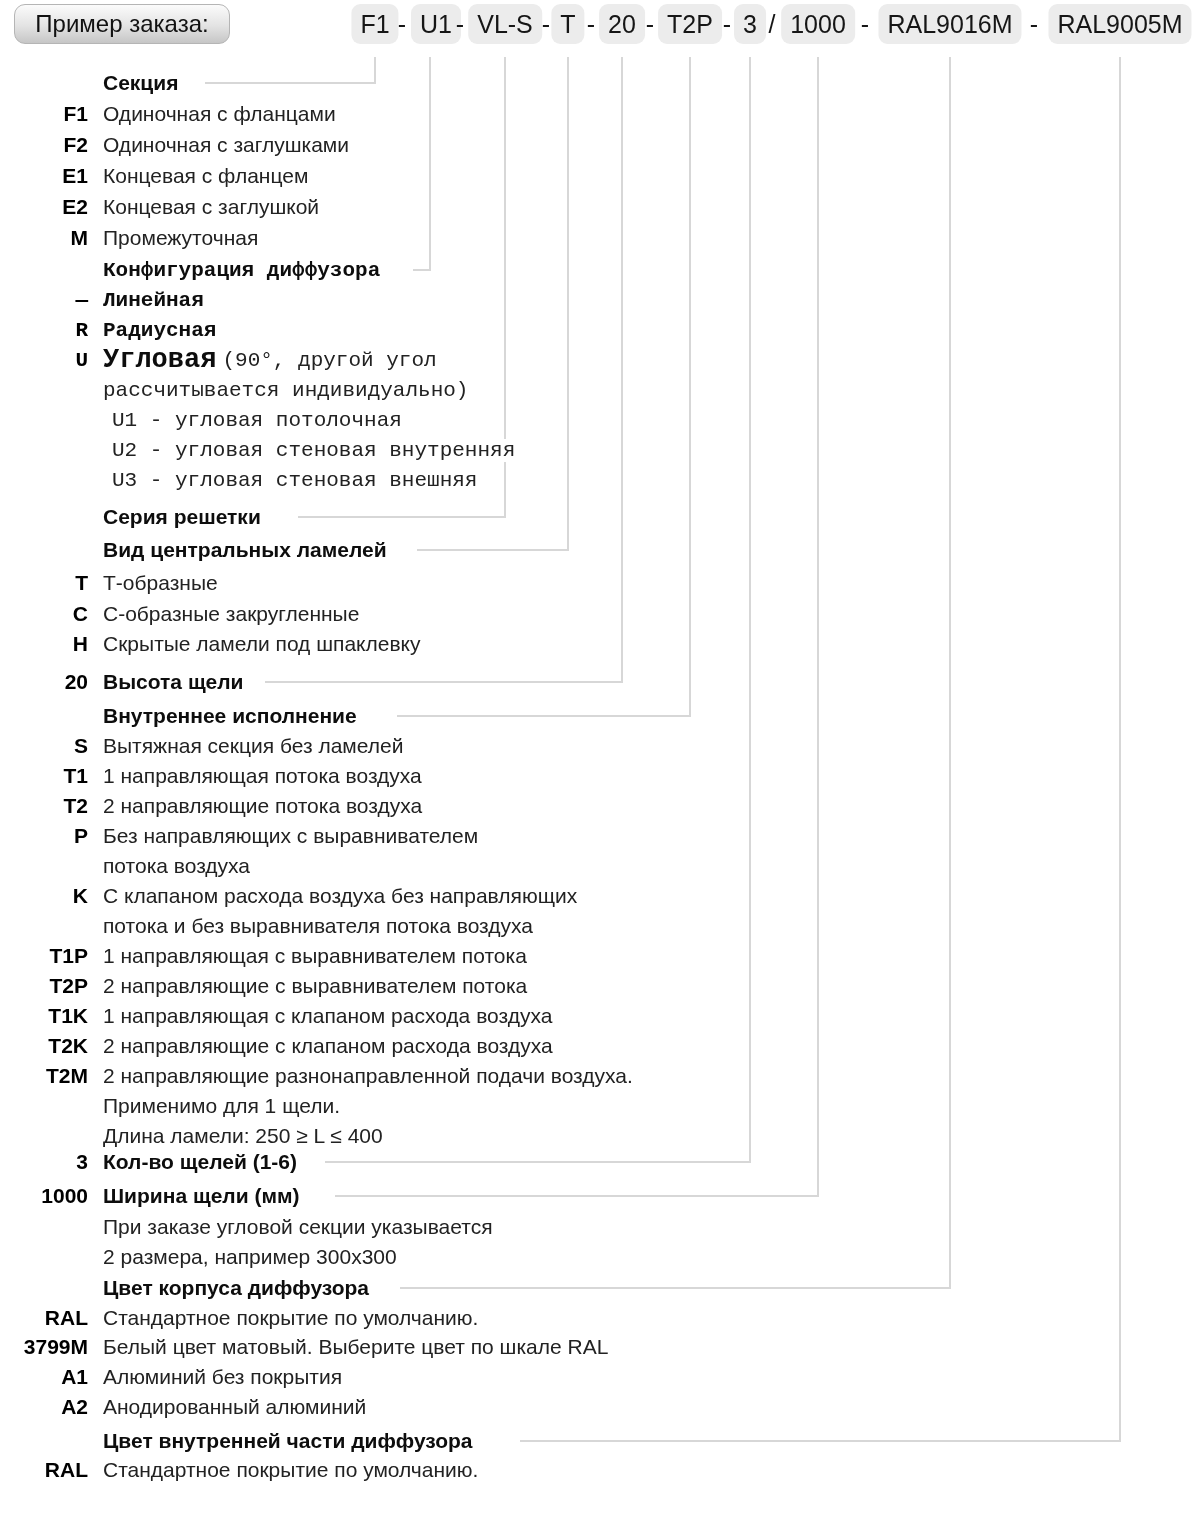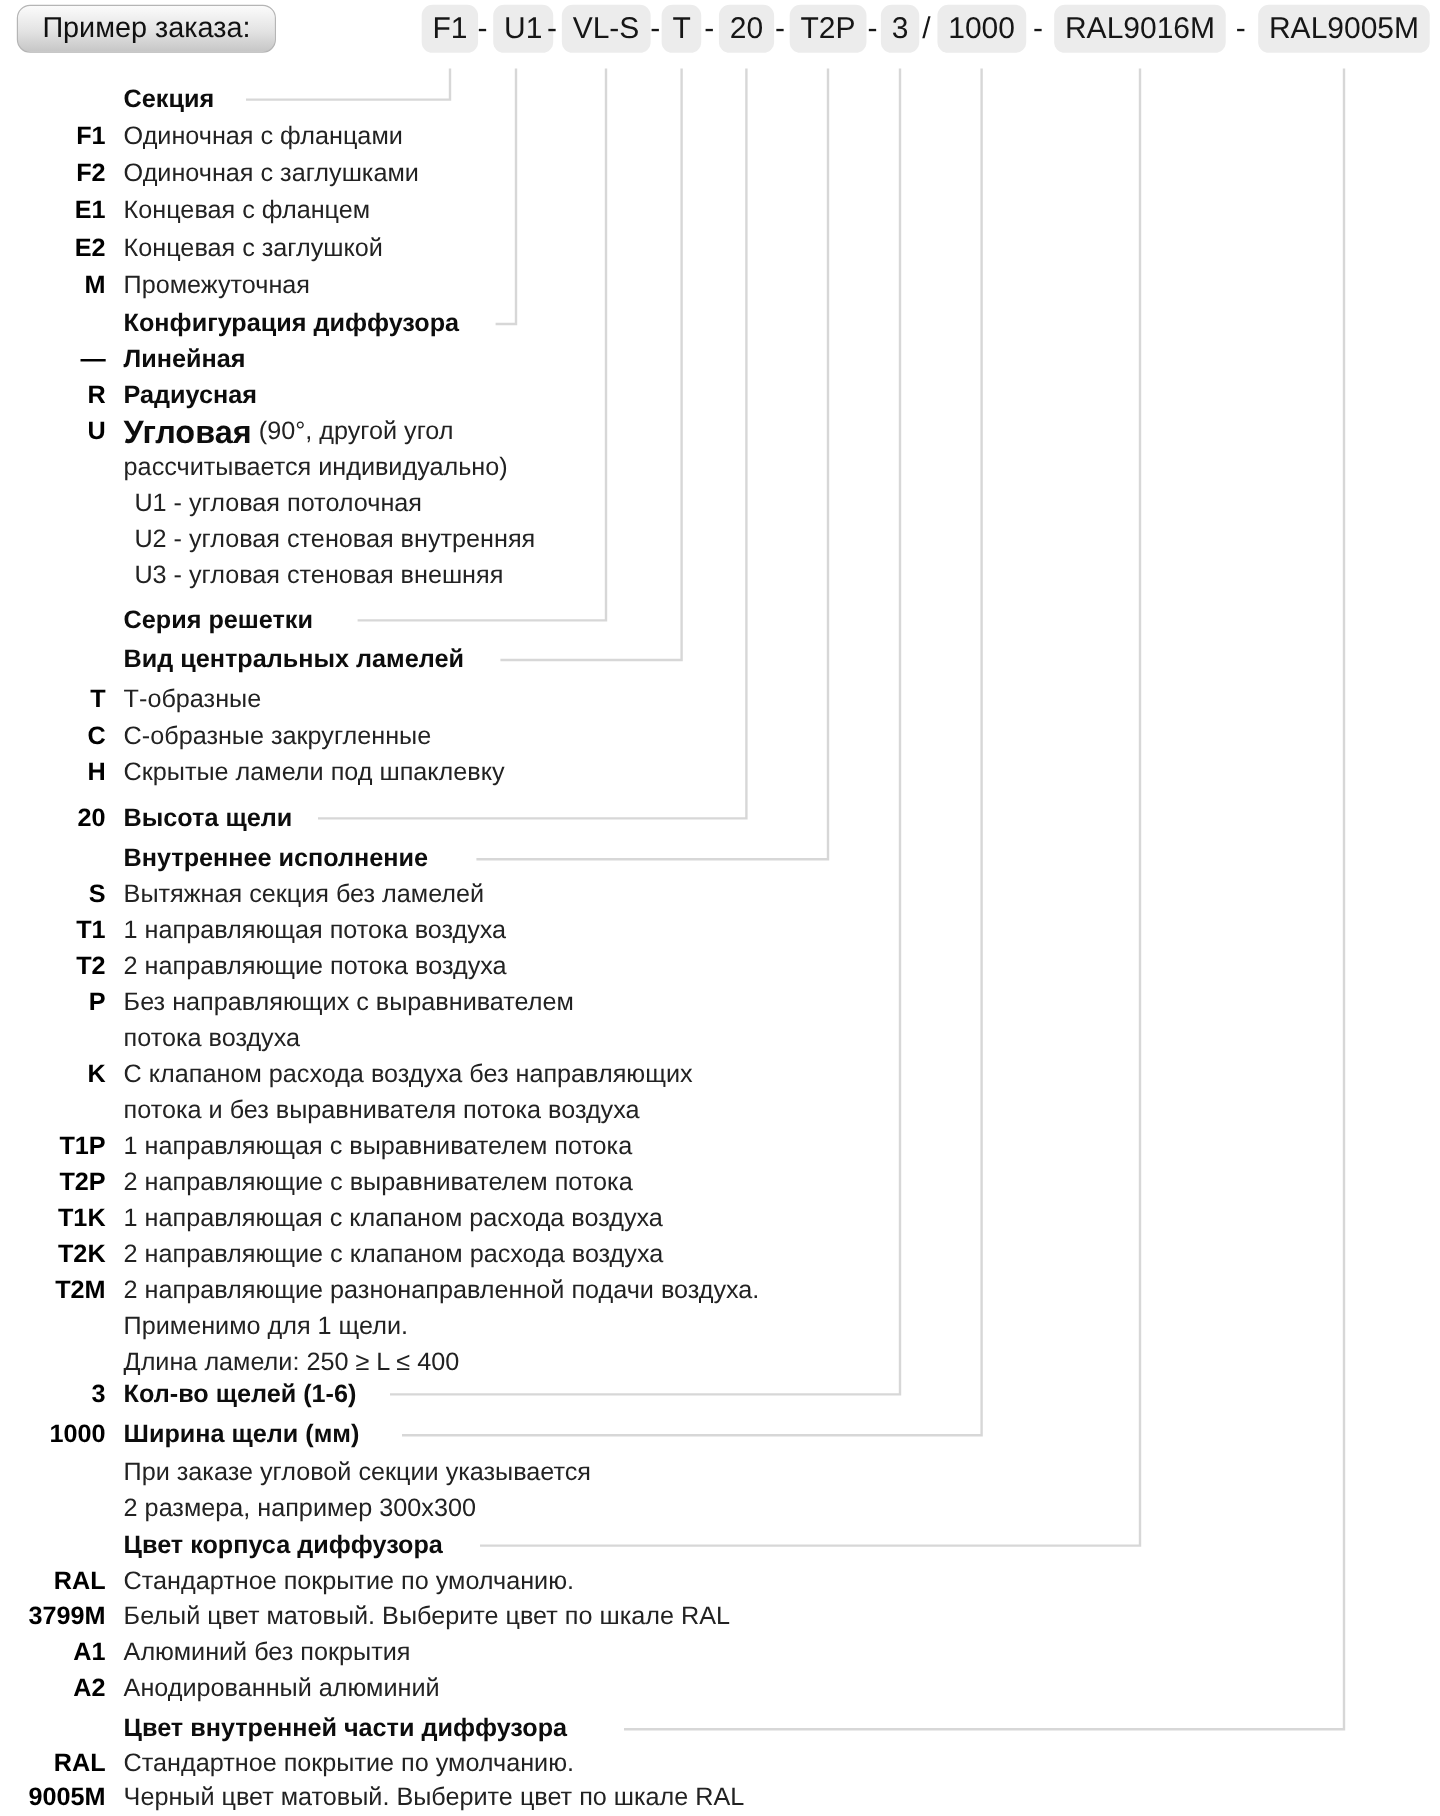--- a/index.html
+++ b/index.html
@@ -28,21 +28,21 @@
   
   .block{position:absolute;left:0;width:979px;z-index:1;}
   .row{display:flex;align-items:center;}
   .lbl{flex:none;width:88px;text-align:right;font-weight:700;color:#000;font-size:21px;white-space:nowrap;}
   .txt{margin-left:15px;font-size:21px;color:#222;background:#fff;padding-right:4px;white-space:nowrap;}
   .txt.b{font-weight:700;color:#0d0d0d;}
   .txt.ind{margin-left:24px;}
   .tb{font-weight:700;color:#0d0d0d;background:#fff;margin-left:15px;font-size:27px;white-space:nowrap;}
   .tr2{margin-left:6px;font-size:21px;color:#222;background:#fff;white-space:nowrap;}
   .b1 .row{height:31px;}
-  .b2 .row{height:30px;}
+  .b2 .row{height:30px;font-family:Liberation Mono, monospace;}
   .b3 .row{height:33px;}
   .b4 .row{height:30.5px;}
   .b5 .row{height:30px;}
   .b6 .row{height:30px;}
   .b7 .row{height:30px;}
   .b8 .row{height:30.5px;}
   .b9 .row{height:29.8px;}
   .b10 .row{height:28.5px;}
 </style>
 </head>
@@ -293,19 +293,15 @@
 
   <div class="block b10" style="top:1427px">
     <div class="row">
       <span class="lbl"></span>
       <span class="txt b">Цвет внутренней части диффузора</span>
     </div>
     <div class="row">
       <span class="lbl">RAL</span>
       <span class="txt">Стандартное покрытие по умолчанию.</span>
     </div>
-    <div class="row">
-      <span class="lbl">9005M</span>
-      <span class="txt">Черный цвет матовый. Выберите цвет по шкале RAL</span>
-    </div>
   </div>
 
 </div>
 
 </body></html>

